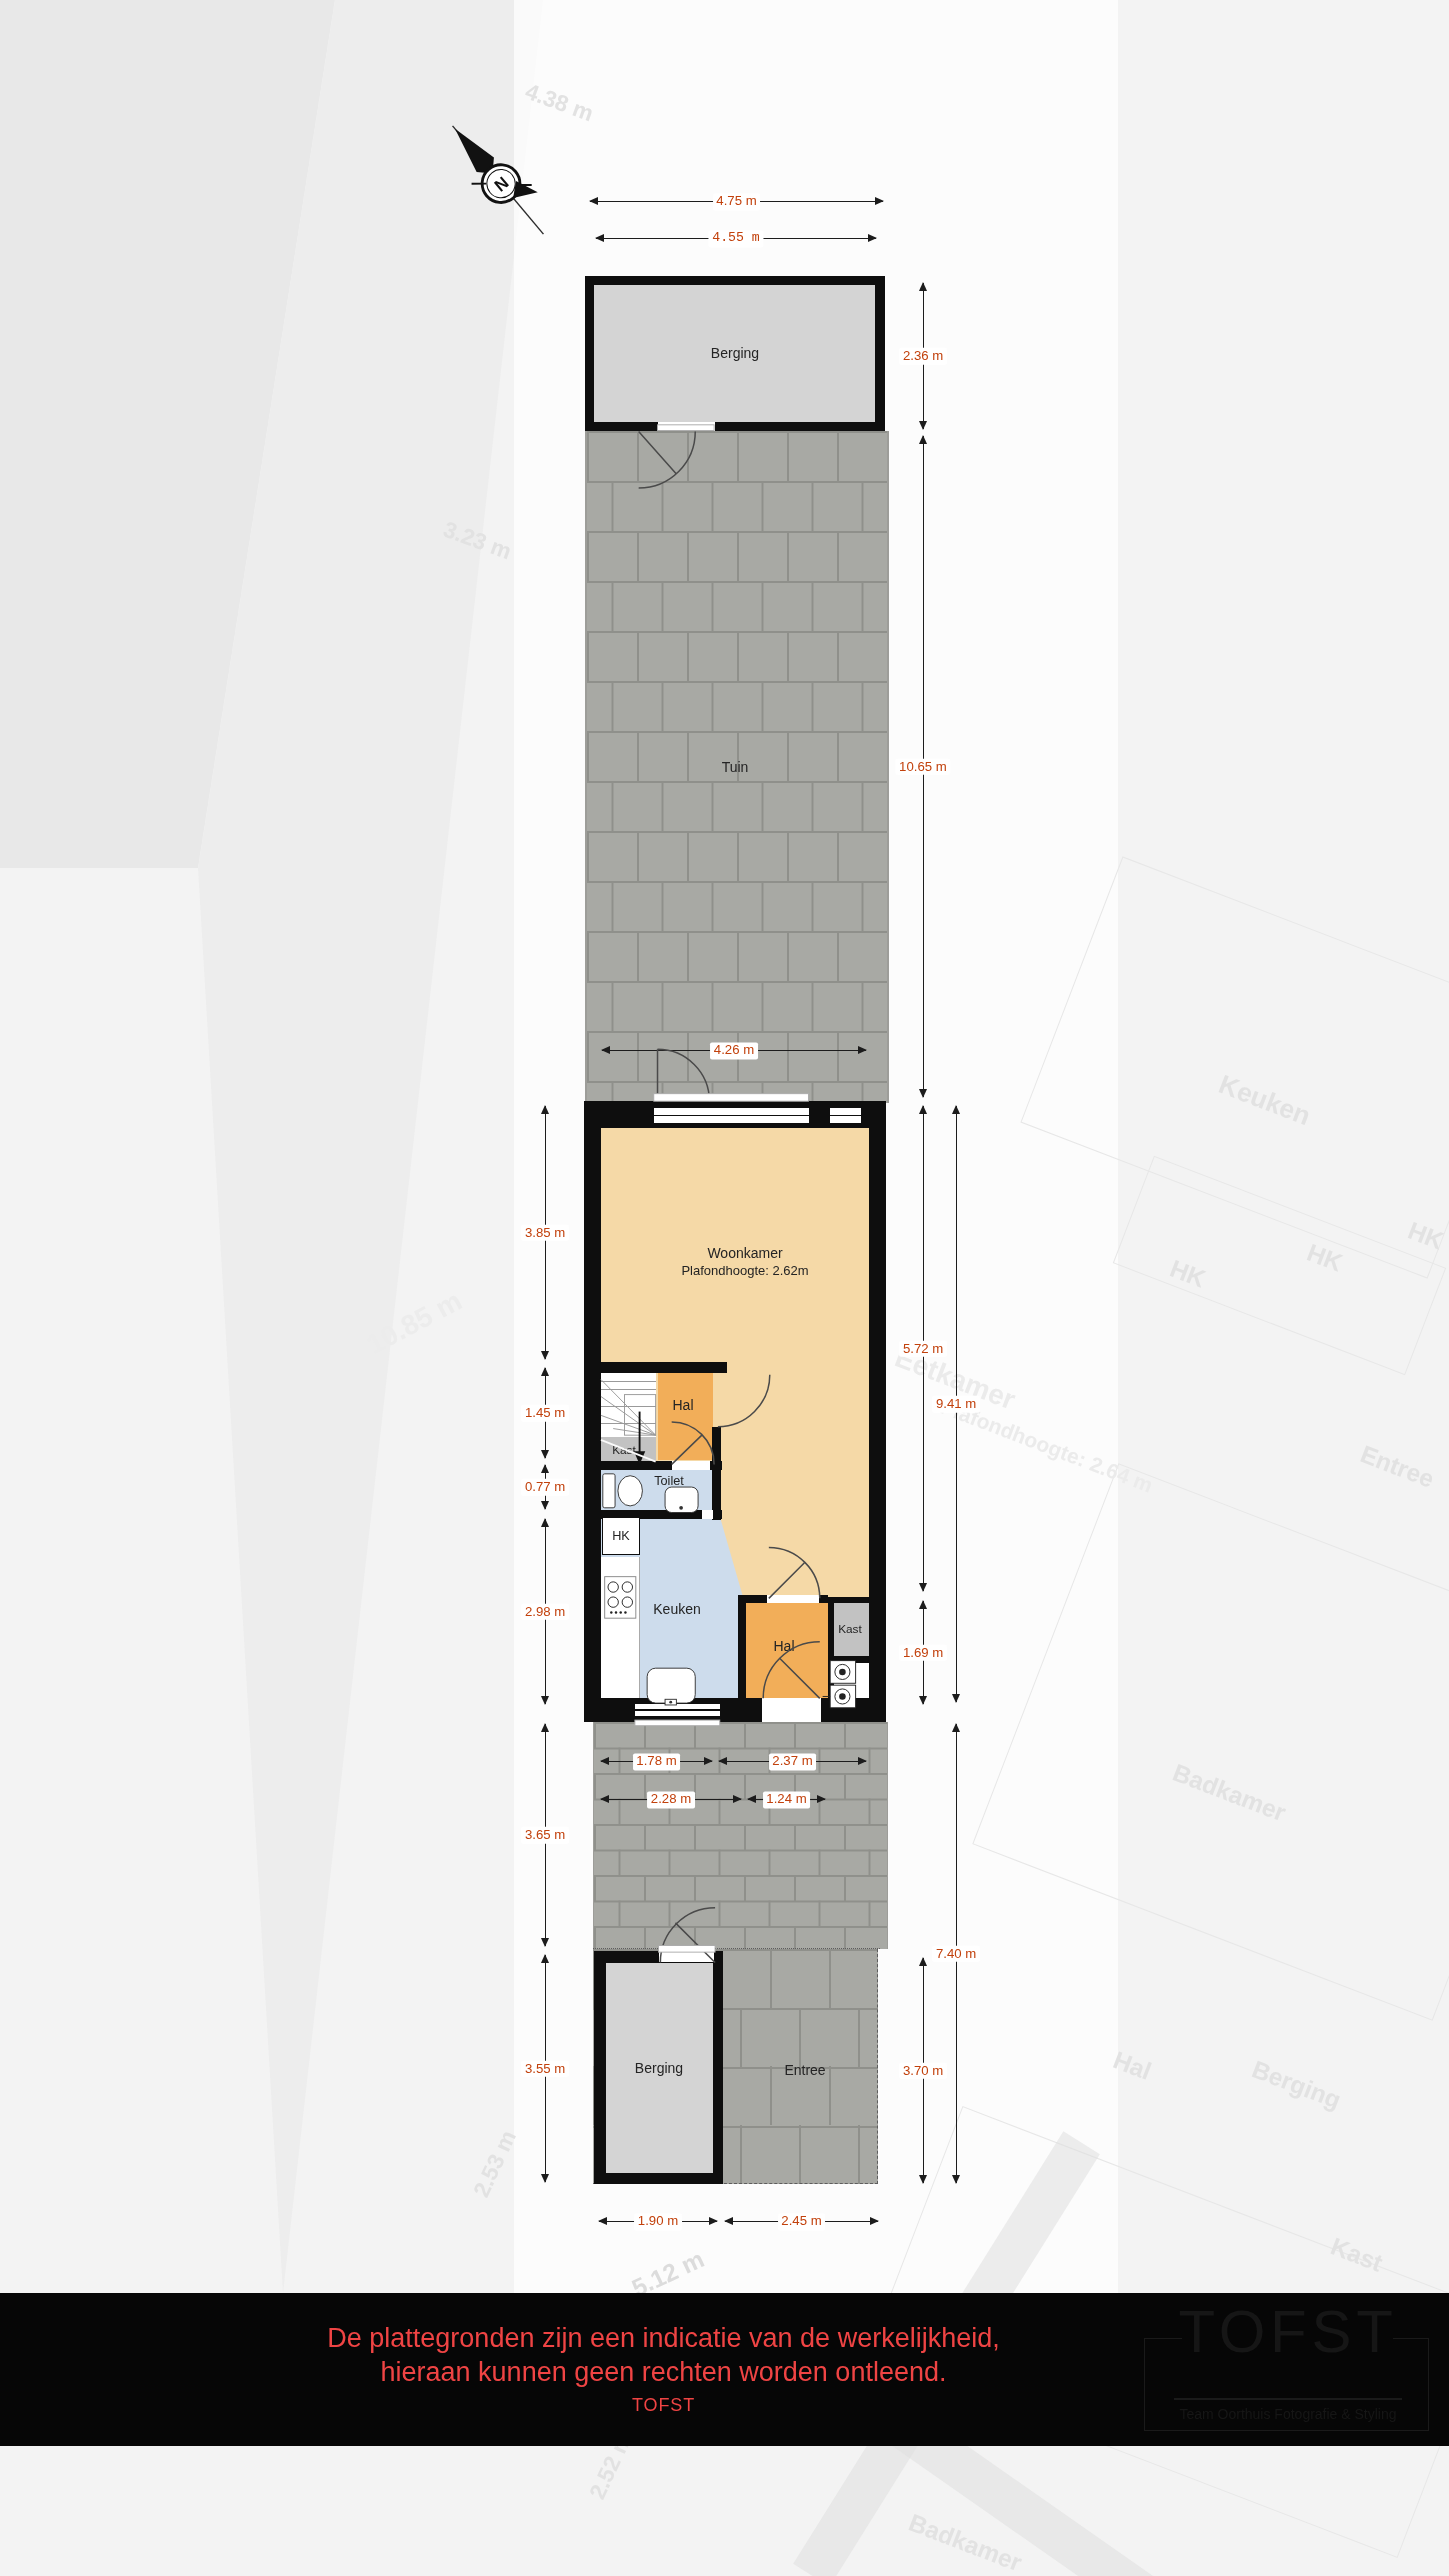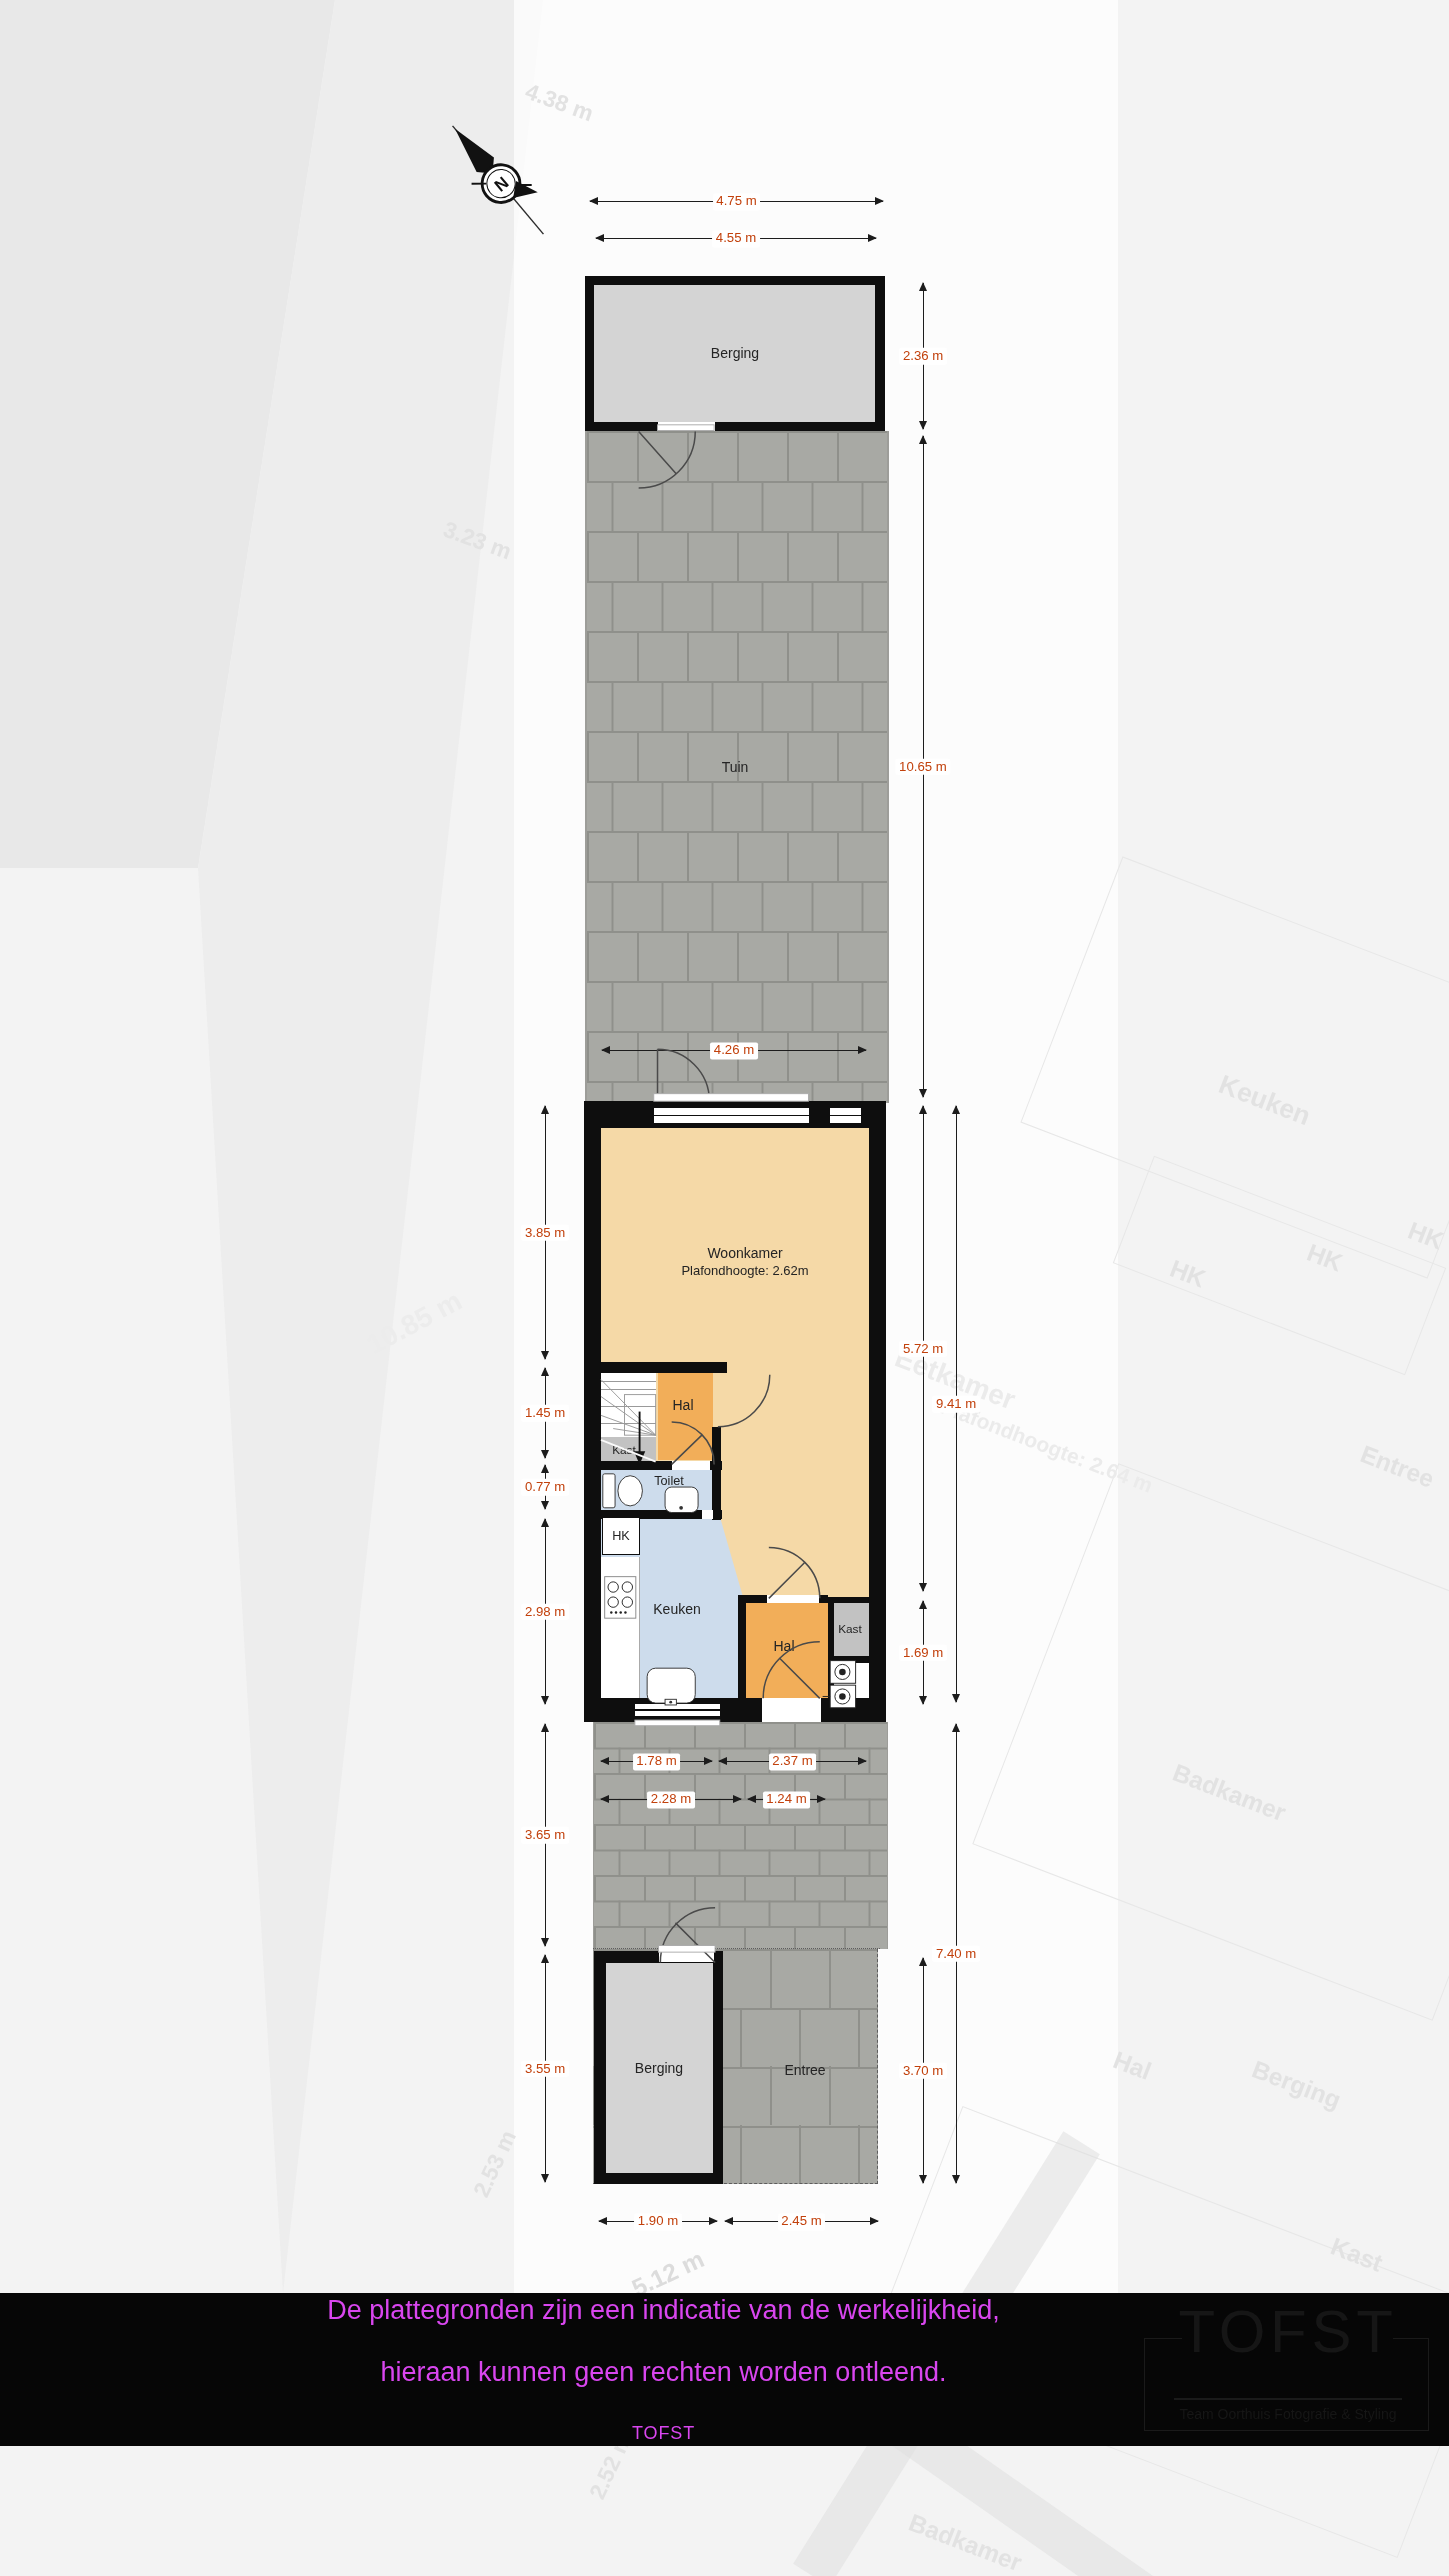--- a/index.html
+++ b/index.html
@@ -60,21 +60,21 @@
      border-radius:1.9px;white-space:nowrap;line-height:1.25;}
   .dimh>.dlabel{left:50%;top:0;transform:translate(-50%,-52%);}
   .dimv>.dlabel{left:0;top:50%;transform:translate(-52%,-50%);}
   .stairs{background:#fff;background-image:repeating-linear-gradient(to bottom,transparent 0 7.5px,#9a9a9a 7.5px 8.5px);}
   .tri-up{width:0;height:0;border-left:13.2px solid transparent;border-right:13.2px solid transparent;
      border-bottom:24.5px solid #000;}
   .dotline{border-top:1.9px dotted #5d5d5d;height:0;}
   
   .footer{left:0;top:2293px;width:1449px;height:153px;background:#060606;}
   .disc{position:absolute;left:0;top:0;width:1327px;height:153px;display:flex;flex-direction:column;
-     align-items:center;justify-content:space-between;color:#d946ef;}
+     align-items:center;justify-content:center;color:#ef4444;}
   .disc .l1,.disc .l2{font-size:27px;line-height:34px;}
   .disc .l3{font-size:18px;line-height:26.4px;letter-spacing:0.9px;margin-top:2.8px;}
   .logo{position:absolute;left:1140px;top:2306px;width:296px;height:130px;color:#171717;}
   .logo .frame{position:absolute;left:3.8px;top:32px;width:283px;height:91px;border:1.9px solid #1a1a1a;}
   .logo .notch{position:absolute;left:42px;top:26.4px;width:211px;height:13.2px;background:#060606;}
   .logo .big{position:absolute;left:0;top:-9.4px;width:100%;text-align:center;font-size:60px;
      letter-spacing:4.7px;color:#161616;}
   .logo .rule{position:absolute;left:34px;top:92px;width:228px;height:1.9px;background:#1a1a1a;}
   .logo .tag{position:absolute;left:0;top:100px;width:100%;text-align:center;font-size:14px;color:#161616;}
   svg.overlay{position:absolute;left:0;top:0;width:1449px;height:2576px;}
@@ -175,21 +175,21 @@
   <div class="rlabel" style="left:805px;top:2070px;">Entree</div>
 
   <div class="wall" style="left:594px;top:1951px;width:129px;height:233px;"></div>
   <div class="fill" style="left:606px;top:1963px;width:107px;height:210px;background:#d4d4d4;"></div>
   <div class="opening" style="left:659px;top:1951px;width:55px;height:11.3px;"></div>
   <div class="rlabel" style="left:659px;top:2068px;">Berging</div>
 
   <div class="dimh" style="left:590px;top:201px;width:293px;">
       <span class="dlabel">4.75 m</span>
     </div>
-  <div class="dimh" style="left:596px;top:238px;width:280px;">
+  <div class="dimh" style="left:596px;top:238px;width:280px;font-family:Liberation Mono, monospace;">
       <span class="dlabel">4.55 m</span>
     </div>
   <div class="dimv" style="left:923px;top:283px;height:146px;">
       <span class="dlabel">2.36 m</span>
     </div>
   <div class="dimv" style="left:923px;top:436px;height:661px;">
       <span class="dlabel">10.65 m</span>
     </div>
   <div class="dimh" style="left:602px;top:1050px;width:264px;">
       <span class="dlabel">4.26 m</span>

